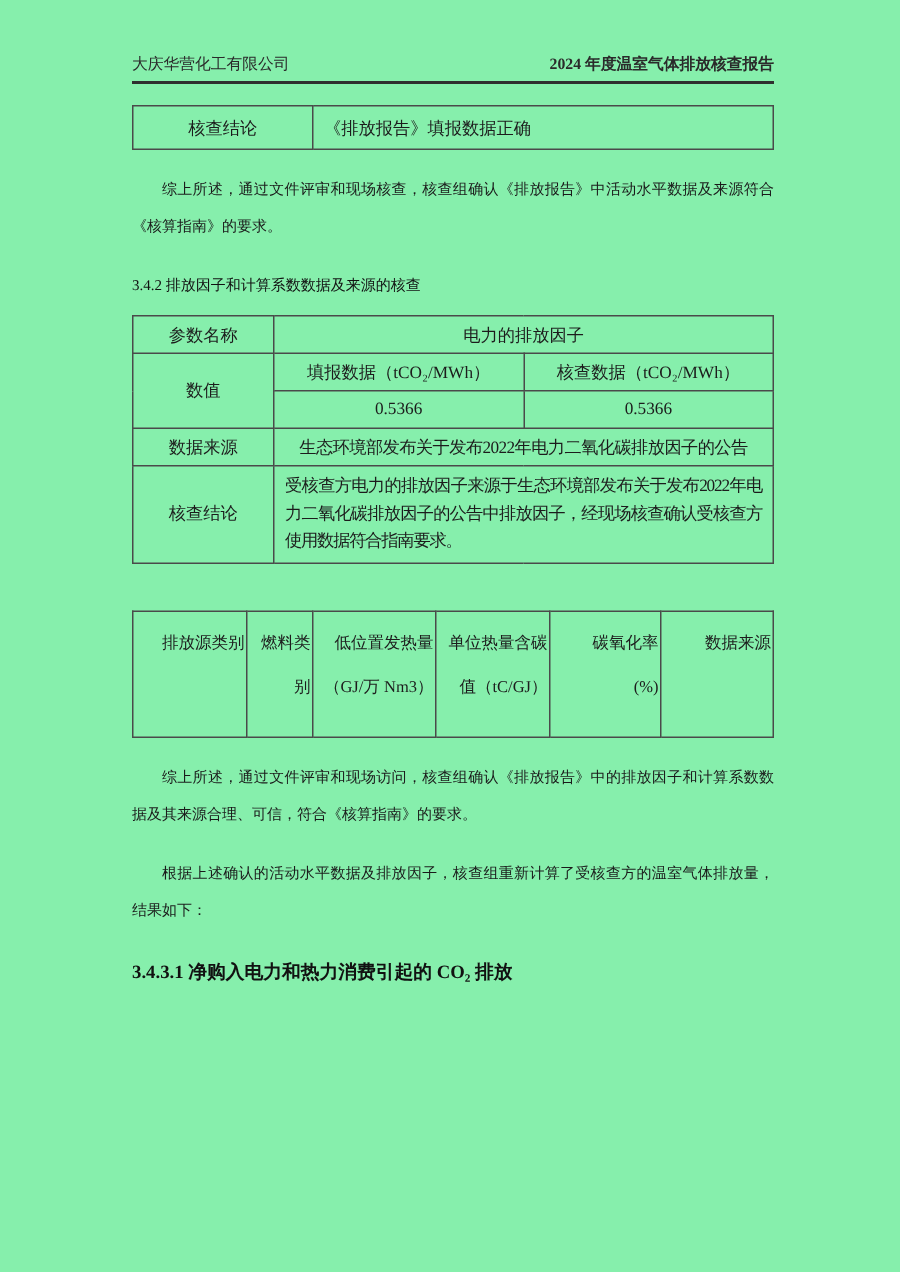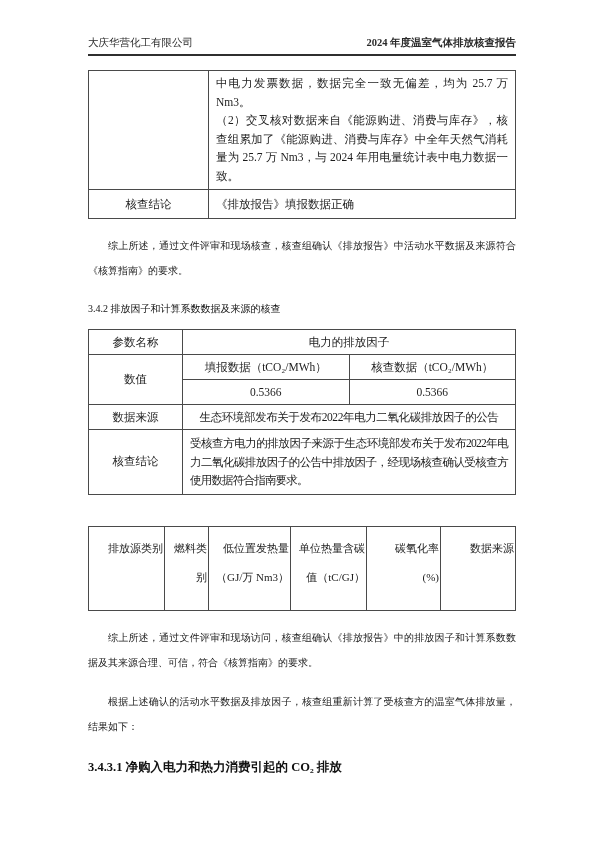--- a/index.html
+++ b/index.html
@@ -1,17 +1,17 @@
 <!DOCTYPE html>
 <html><head>
 <meta charset="utf-8">
 <style>
   html,body { margin:0; padding:0; background:#e8e8e8; }
   .page {
-    width:600px; height:848px; margin:0 auto; background:#ffffff;
+    width:600px; height:848px; margin:0 auto; background:#86efac;
     position:relative; overflow:hidden; box-sizing:border-box;
     padding:36px 84px 4px 88px;
     font-family:"Liberation Serif","DejaVu Serif",serif;
     color:#1c1c1c;
   }
   
   .hdr { display:flex; justify-content:space-between; align-items:flex-end;
          font-size:10.5px; color:#2a2a2a; padding-bottom:4px;
          border-bottom:2px solid #2f2f2f; }
   .hdr .right { font-weight:bold; font-weight:600; }
@@ -56,25 +56,20 @@
     <span class="left">大庆华营化工有限公司</span>
     <span class="right">2024 年度温室气体排放核查报告</span>
   </div>
 
   <table class="t1">
     <colgroup>
         <col class="c1">
         <col>
       </colgroup>
     <tbody>
-        <tr>
-      <td class="lbl c1"></td>
-      <td class="body pre">中电力发票数据，数据完全一致无偏差，均为 25.7 万 Nm3。
-（2）交叉核对数据来自《能源购进、消费与库存》，核查组累加了《能源购进、消费与库存》中全年天然气消耗量为 25.7 万 Nm3，与 2024 年用电量统计表中电力数据一致。</td>
-    </tr>
     <tr class="concl-row">
       <td class="lbl">核查结论</td>
       <td class="concl-val">《排放报告》填报数据正确</td>
     </tr>
   </tbody>
     </table>
 
   <p class="para">综上所述，通过文件评审和现场核查，核查组确认《排放报告》中活动水平数据及来源符合《核算指南》的要求。</p>
 
   <div class="h2">3.4.2 排放因子和计算系数数据及来源的核查</div>

